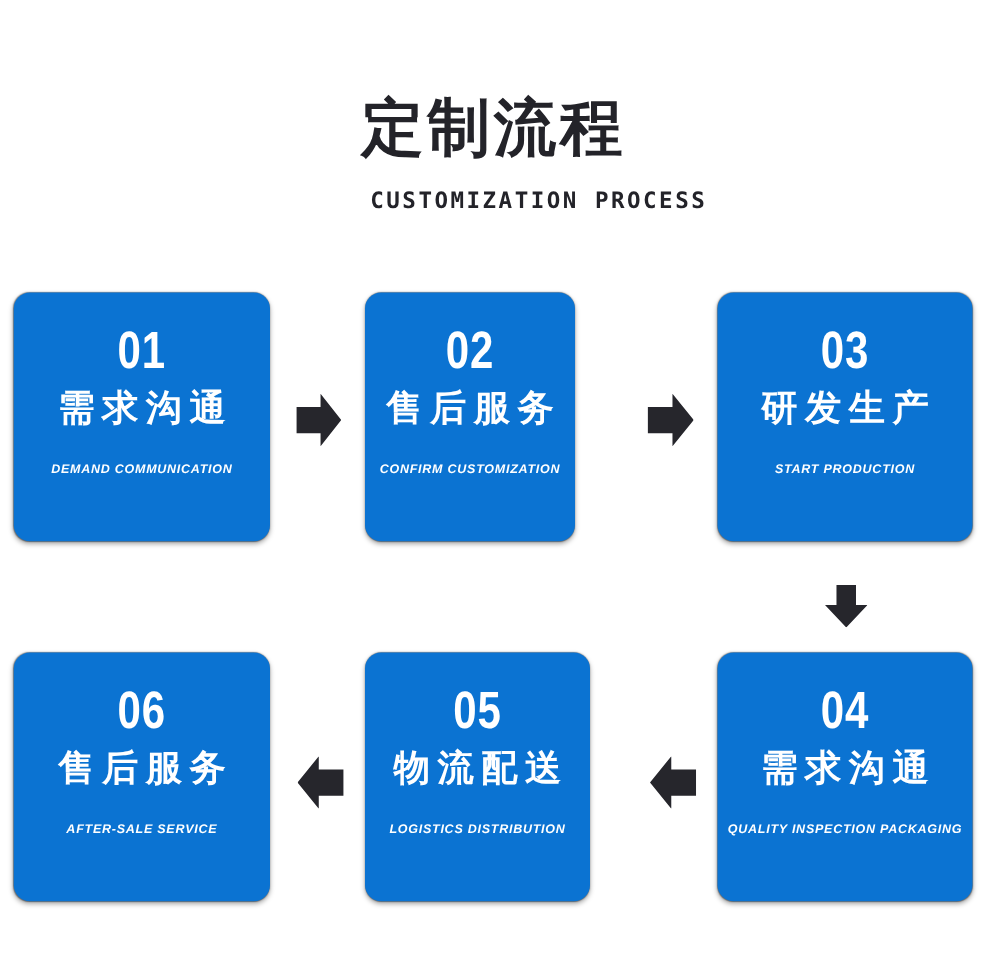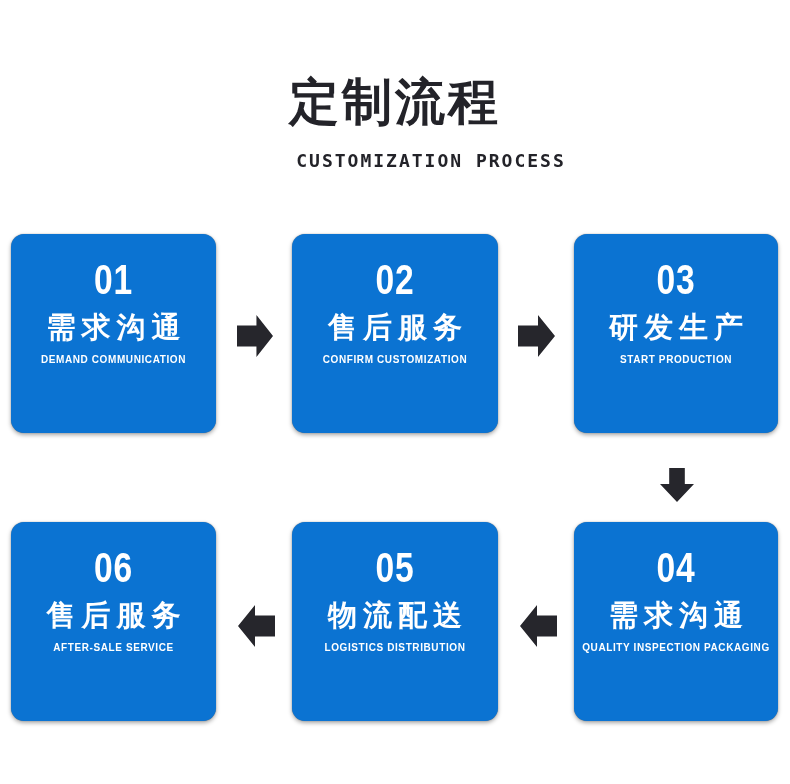--- a/index.html
+++ b/index.html
@@ -40,29 +40,30 @@
     display:block;margin-top:16px;height:60px;line-height:60px;
     font-size:42px;font-weight:bold;letter-spacing:1px;
     transform:scaleX(.8);transform-origin:50% 50%;
   }
   .card .zh{
     display:block;height:34px;line-height:34px;
     font-size:29px;font-weight:bold;letter-spacing:6px;text-indent:6px;
     white-space:nowrap;
   }
   .card .en{
-    display:block;margin-top:10px;height:12px;line-height:12px;
+    display:block;margin-top:26px;height:12px;line-height:12px;
     font-size:10px;font-weight:bold;letter-spacing:.6px;
     white-space:nowrap;
+    font-style:italic;
   }
   #card-1{left:11px;top:234px;}
-  #card-2{left:292px;top:234px;width:206px;}
+  #card-2{left:292px;top:234px;width:168px;}
   #card-3{left:574px;top:234px;width:204px;text-align:center;}
   #card-4{left:574px;top:522px;width:204px;}
-  #card-5{left:292px;top:522px;width:206px;}
+  #card-5{left:292px;top:522px;width:180px;}
   #card-6{left:11px;top:522px;}
 
   
   .arrow{position:absolute;background:var(--arrow,#26262c);}
   .arrow.right{clip-path:polygon(0 25%,54% 25%,54% 0,100% 50%,54% 100%,54% 75%,0 75%);}
   .arrow.left{clip-path:polygon(100% 25%,46% 25%,46% 0,0 50%,46% 100%,46% 75%,100% 75%);}
   .arrow.down{clip-path:polygon(27% 0,73% 0,73% 47%,100% 47%,50% 100%,0 47%,27% 47%);}
   #arrow-1{left:237px;top:315px;width:36px;height:42px;}
   #arrow-2{left:518px;top:315px;width:37px;height:42px;}
   #arrow-3{left:660px;top:468px;width:34px;height:34px;}

